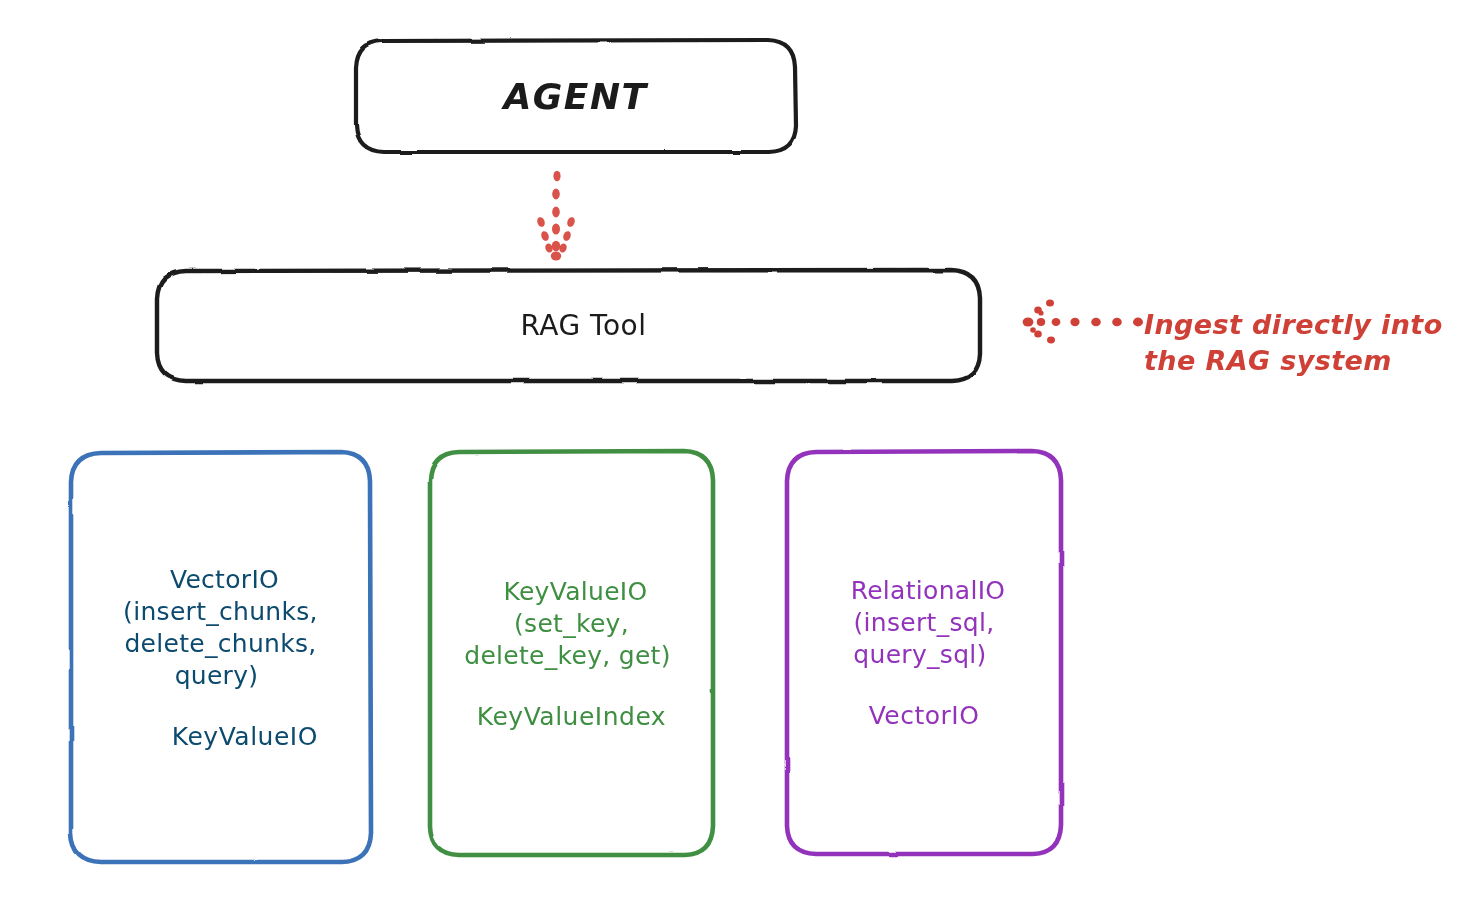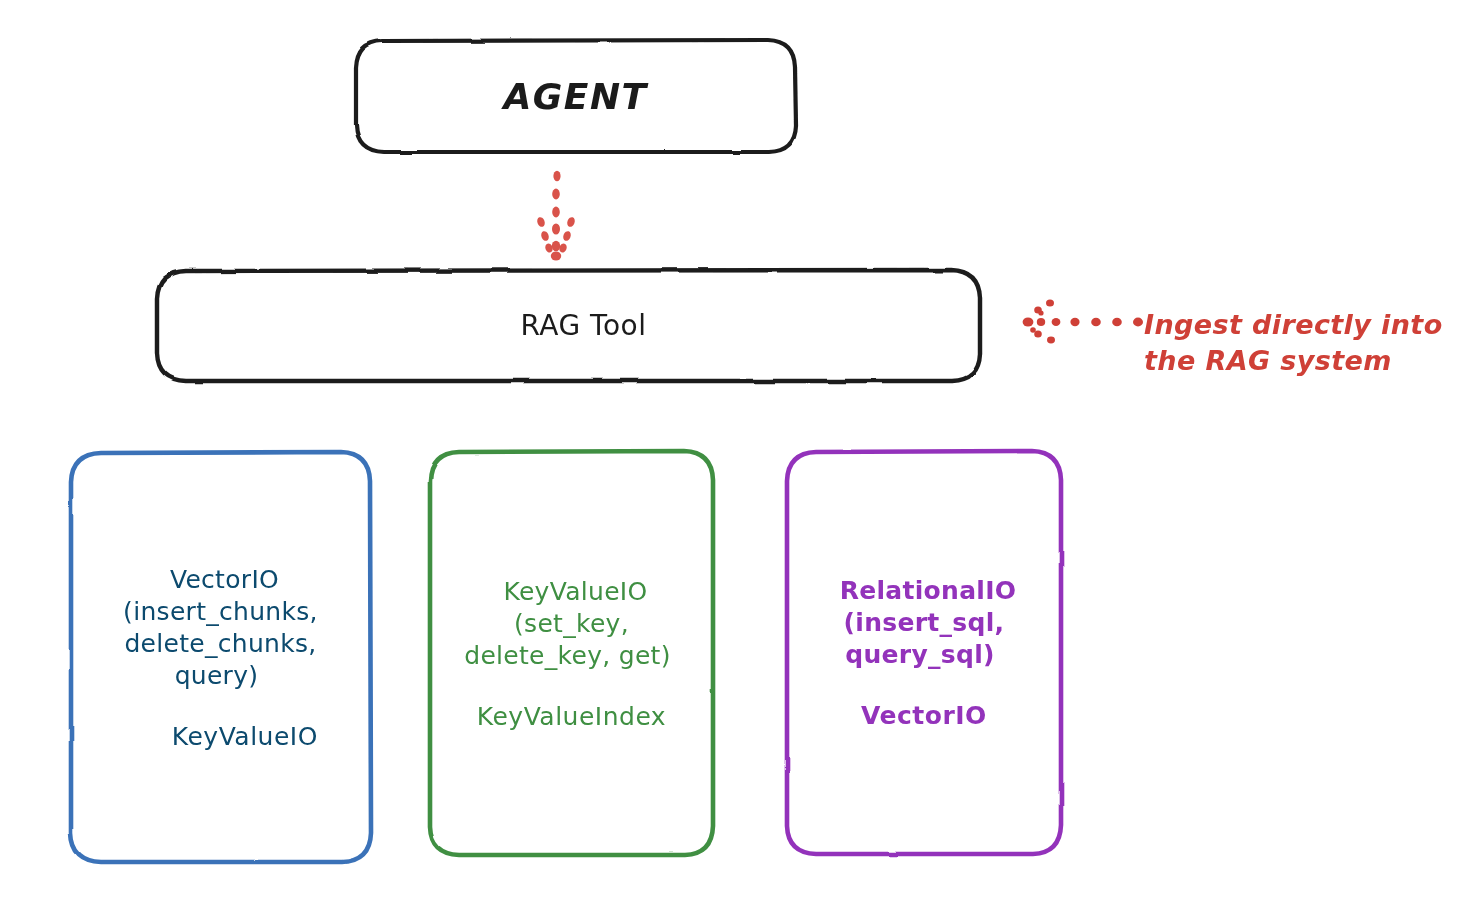--- a/index.html
+++ b/index.html
@@ -69,21 +69,21 @@
   }
   .leaf-sub {
     display: block;
     margin-top: 30px;
     font-size: 25px;
     font-weight: 500;
     letter-spacing: 0.5px;
   }
   #vector-box .leaf-text, #vector-box .leaf-sub { color: #0c4a6e; text-align: right; }
   #kv-box .leaf-text,     #kv-box .leaf-sub     { color: #3f8f42; }
-  #rel-box .leaf-text,    #rel-box .leaf-sub    { color: #9333bb; font-weight: bold; }
+  #rel-box .leaf-text,    #rel-box .leaf-sub    { color: #9333bb; }
 
   
   #annotation {
     position: absolute;
     left: 1144px;
     top: 278px;
     width: 330px;
     color: #cf4037;
     font-family: "DejaVu Sans", sans-serif;
     font-size: 27px;

